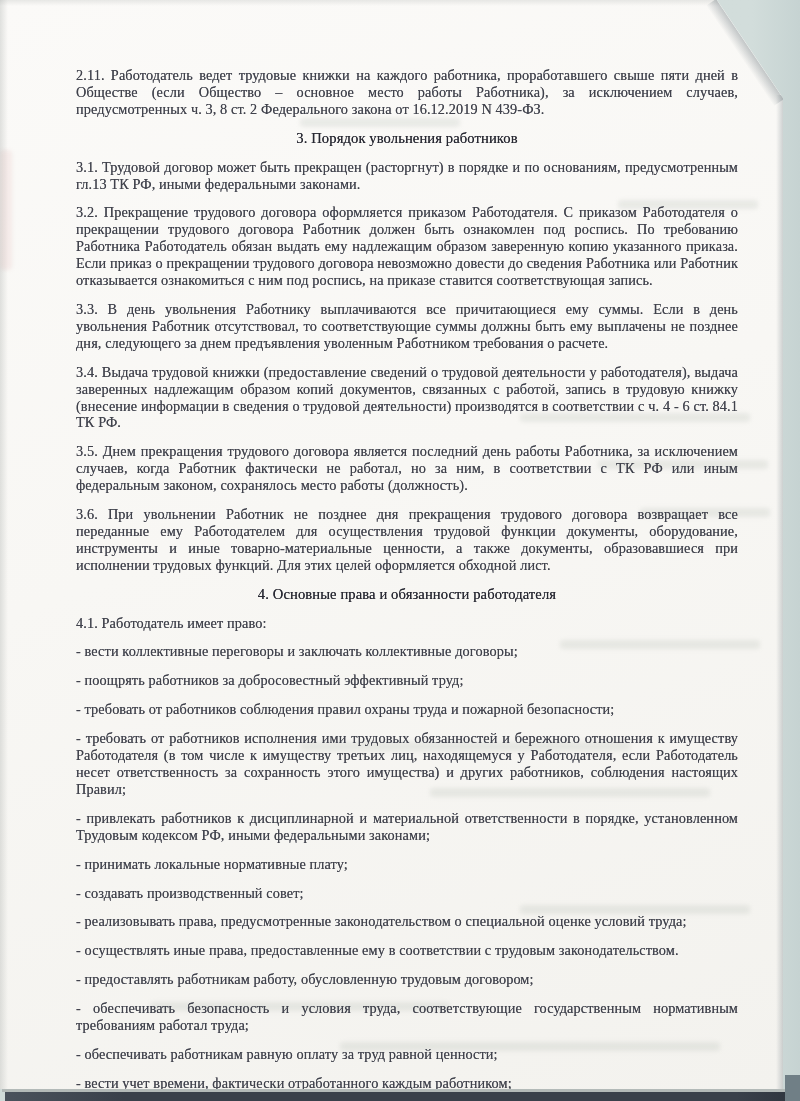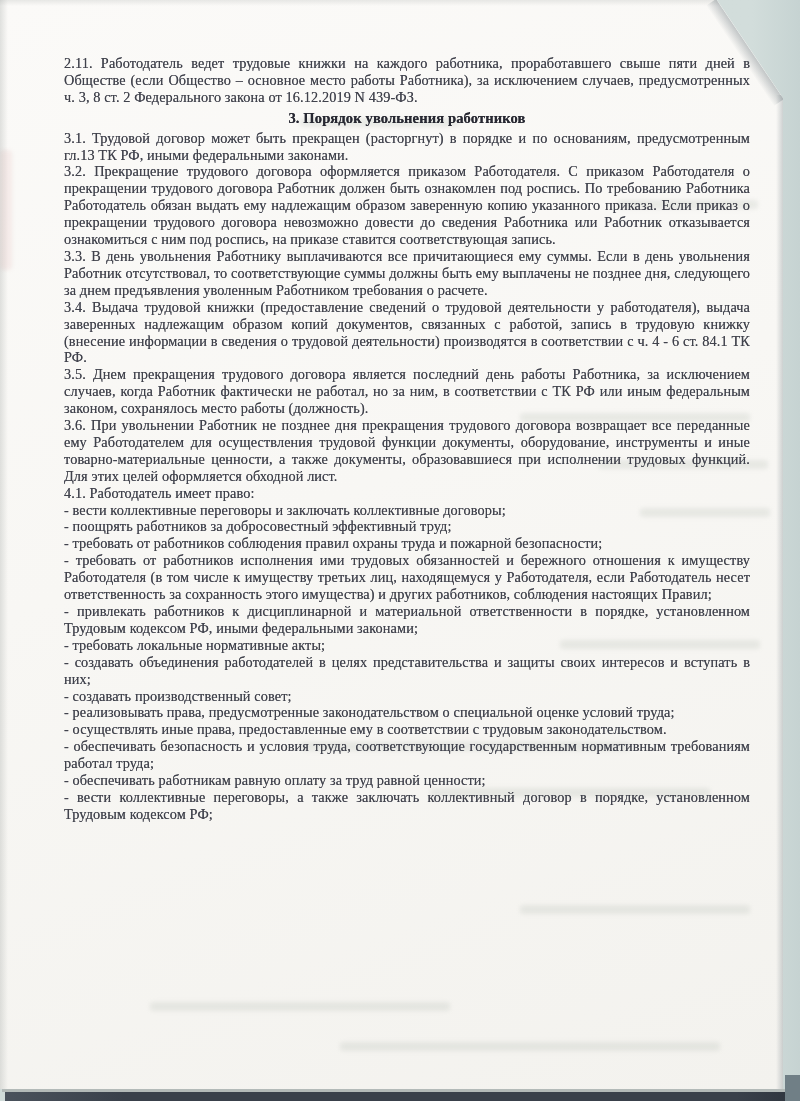--- a/index.html
+++ b/index.html
@@ -56,28 +56,28 @@
     position: absolute; left: 0; top: 0; width: 100%;
     box-sizing: border-box;
     padding: 55px 33px 0 64px;
     color: #40424c;
     font-size: 14.3px;
     line-height: 16.9px;
     letter-spacing: 0.1px;
     text-shadow: 0 0 0.5px rgba(62,64,76,0.75);
   }
   .para {
-    margin: 0;
+    margin: 12px;
     text-align: justify;
     text-justify: inter-word;
   }
   .heading {
     margin: 4px 0 3px 0;
     text-align: center;
-    font-weight: bold;
+    font-weight: normal;
     font-size: 14.6px;
     color: #272832;
     text-shadow: 0 0 0.5px rgba(32,33,43,0.8);
   }
 
   
   .ghost {
     position: absolute; height: 9px; border-radius: 4px;
     background: rgba(148,163,148,0.16);
     filter: blur(2px);
@@ -110,32 +110,34 @@
 
   <div class="content">
     <p class="para">2.11. Работодатель ведет трудовые книжки на каждого работника, проработавшего свыше пяти дней в Обществе (если Общество – основное место работы Работника), за исключением случаев, предусмотренных ч. 3, 8 ст. 2 Федерального закона от 16.12.2019 N 439-ФЗ.</p>
     <h2 class="heading">3. Порядок увольнения работников</h2>
     <p class="para">3.1. Трудовой договор может быть прекращен (расторгнут) в порядке и по основаниям, предусмотренным гл.13 ТК РФ, иными федеральными законами.</p>
     <p class="para">3.2. Прекращение трудового договора оформляется приказом Работодателя. С приказом Работодателя о прекращении трудового договора Работник должен быть ознакомлен под роспись. По требованию Работника Работодатель обязан выдать ему надлежащим образом заверенную копию указанного приказа. Если приказ о прекращении трудового договора невозможно довести до сведения Работника или Работник отказывается ознакомиться с ним под роспись, на приказе ставится соответствующая запись.</p>
     <p class="para">3.3. В день увольнения Работнику выплачиваются все причитающиеся ему суммы. Если в день увольнения Работник отсутствовал, то соответствующие суммы должны быть ему выплачены не позднее дня, следующего за днем предъявления уволенным Работником требования о расчете.</p>
     <p class="para">3.4. Выдача трудовой книжки (предоставление сведений о трудовой деятельности у работодателя), выдача заверенных надлежащим образом копий документов, связанных с работой, запись в трудовую книжку (внесение информации в сведения о трудовой деятельности) производятся в соответствии с ч. 4 - 6 ст. 84.1 ТК РФ.</p>
     <p class="para">3.5. Днем прекращения трудового договора является последний день работы Работника, за исключением случаев, когда Работник фактически не работал, но за ним, в соответствии с ТК РФ или иным федеральным законом, сохранялось место работы (должность).</p>
     <p class="para">3.6. При увольнении Работник не позднее дня прекращения трудового договора возвращает все переданные ему Работодателем для осуществления трудовой функции документы, оборудование, инструменты и иные товарно-материальные ценности, а также документы, образовавшиеся при исполнении трудовых функций. Для этих целей оформляется обходной лист.</p>
+    <h2 class="heading">4. Основные права и обязанности работодателя</h2>
     <p class="para">4.1. Работодатель имеет право:</p>
     <p class="para">- вести коллективные переговоры и заключать коллективные договоры;</p>
     <p class="para">- поощрять работников за добросовестный эффективный труд;</p>
     <p class="para">- требовать от работников соблюдения правил охраны труда и пожарной безопасности;</p>
     <p class="para">- требовать от работников исполнения ими трудовых обязанностей и бережного отношения к имуществу Работодателя (в том числе к имуществу третьих лиц, находящемуся у Работодателя, если Работодатель несет ответственность за сохранность этого имущества) и других работников, соблюдения настоящих Правил;</p>
     <p class="para">- привлекать работников к дисциплинарной и материальной ответственности в порядке, установленном Трудовым кодексом РФ, иными федеральными законами;</p>
-    <p class="para">- требовать локальные нормативные акты;</p>
-    <p class="para">- создавать объединения работодателей в целях представительства и защиты своих интересов и вступать в них;</p>
+    <p class="para">- принимать локальные нормативные плату;</p>
     <p class="para">- создавать производственный совет;</p>
     <p class="para">- реализовывать права, предусмотренные законодательством о специальной оценке условий труда;</p>
     <p class="para">- осуществлять иные права, предоставленные ему в соответствии с трудовым законодательством.</p>
+    <p class="para">- предоставлять работникам работу, обусловленную трудовым договором;</p>
     <p class="para">- обеспечивать безопасность и условия труда, соответствующие государственным нормативным требованиям работал труда;</p>
     <p class="para">- обеспечивать работникам равную оплату за труд равной ценности;</p>
+    <p class="para">- вести учет времени, фактически отработанного каждым работником;</p>
     <p class="para">- вести коллективные переговоры, а также заключать коллективный договор в порядке, установленном Трудовым кодексом РФ;</p>
   </div>
 </div>
 
 <div class="paper-bottom-line"></div>
 <div class="bottom-strip"></div>
 <div class="corner-block"></div>
 
 </body></html>

